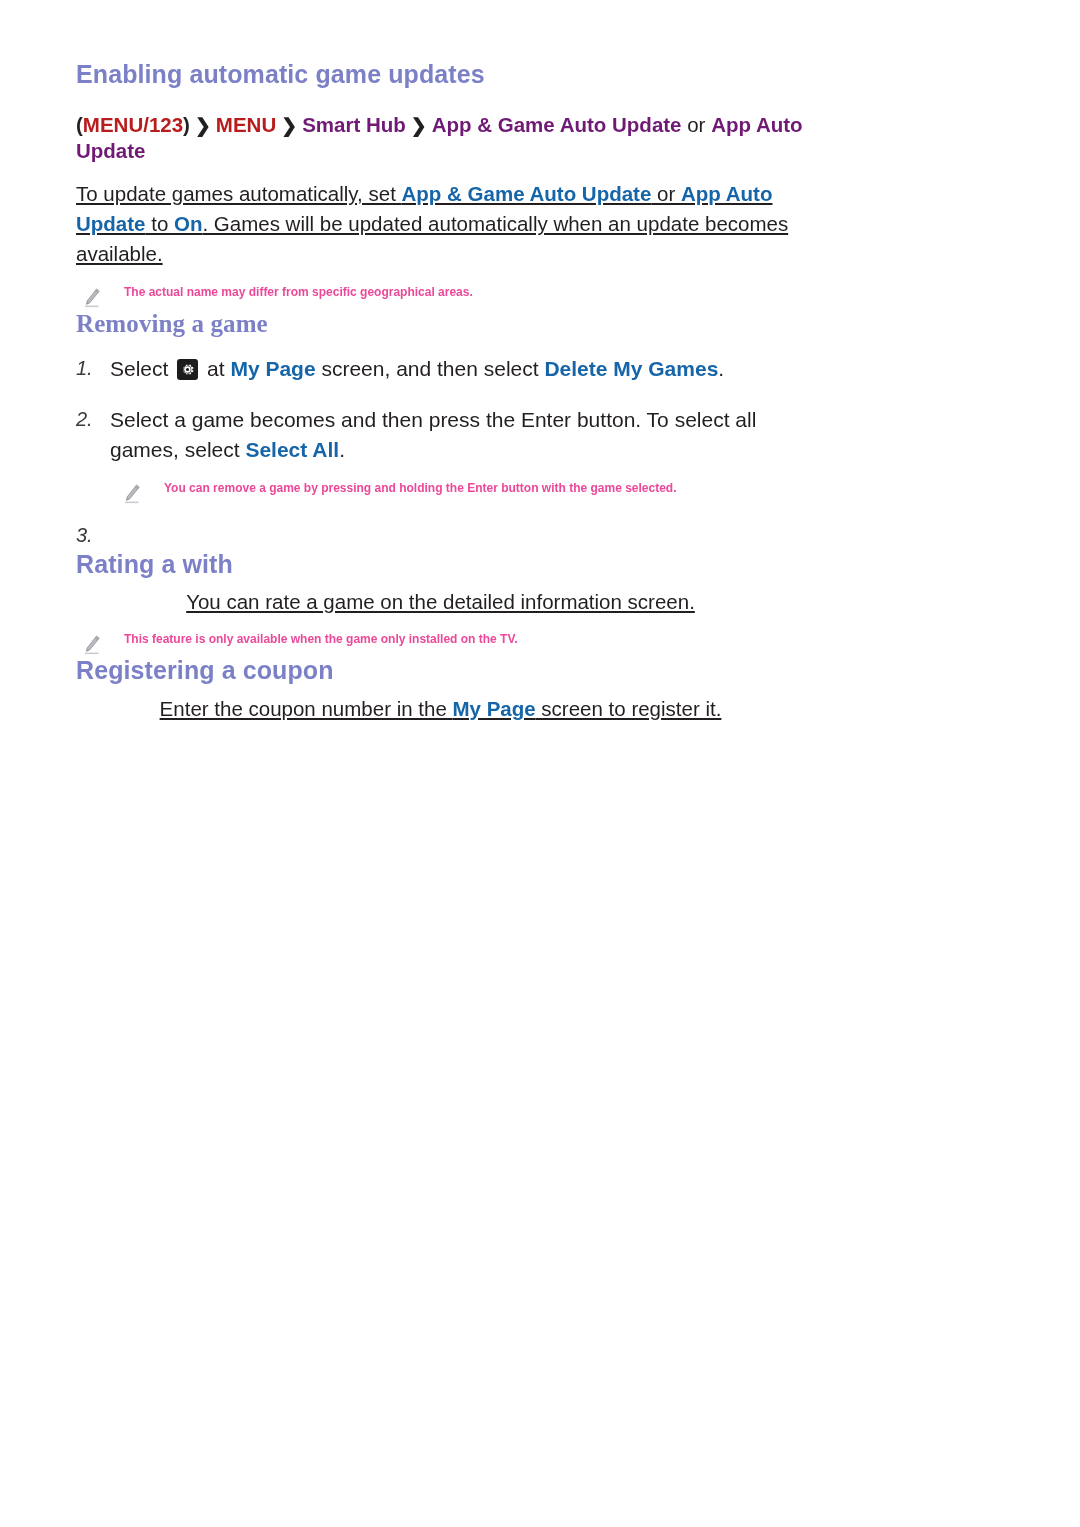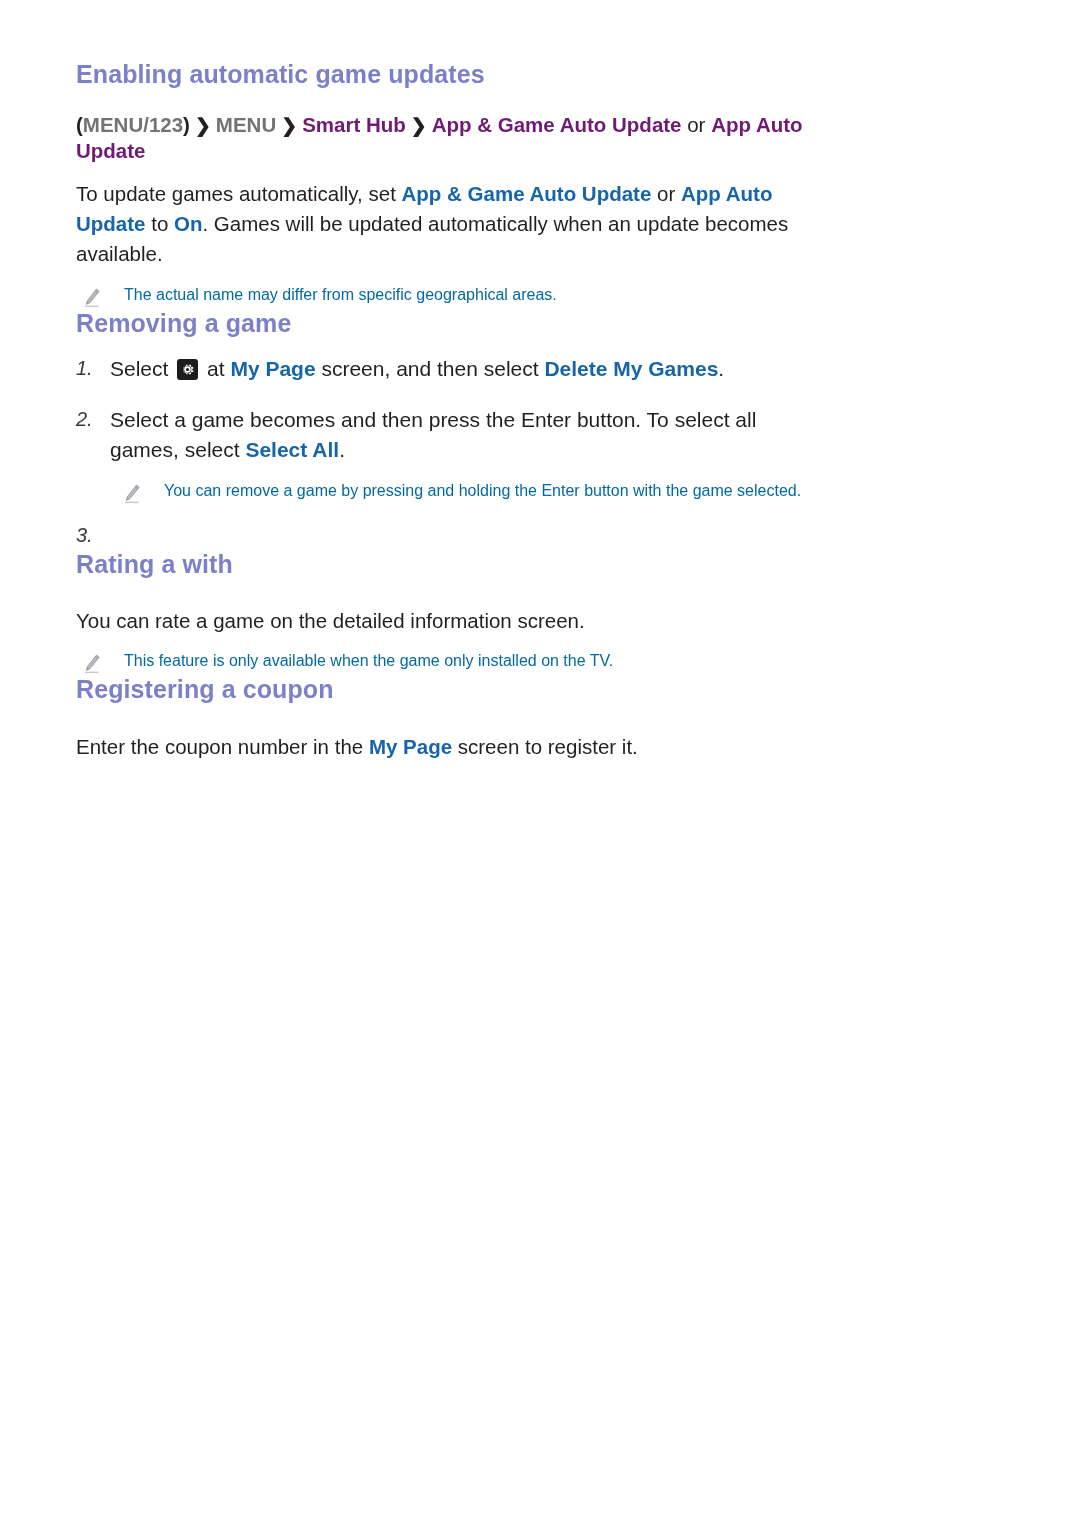--- a/index.html
+++ b/index.html
@@ -28,33 +28,33 @@
   h2.section-heading {
     font-size: 25px;
     font-weight: bold;
     color: #7b80c7;
     margin: 0;
     letter-spacing: .1px;
     line-height: 1.18;
   }
 
   .sec-enable   { margin-top: 14px; }
-  .sec-removing { margin-top: 58px; }
+  .sec-removing { margin-top: 58px; font-family: Liberation Serif, serif; }
   .sec-rating   { margin-top: 58px; }
   .sec-coupon   { margin-top: 68px; }
 
   
   .path {
     font-size: 20.5px;
     font-weight: bold;
     color: #231f20;
     margin-top: 22px;
     line-height: 1.3;
   }
-  .path .teal   { color: #737373; text-align: center; }
+  .path .teal   { color: #b91c1c; text-align: center; }
   .path .blue   { color: #701a75; }
   .path .plain  { color: #231f20; font-weight: bold; }
   .path .sep {
     color: #231f20;
     font-weight: bold;
     font-size: 19px;
     padding: 0 5px;
     display: inline-block;
   }
   .path .or {
@@ -63,22 +63,23 @@
   }
 
   
   p.body {
     font-size: 20.5px;
     line-height: 1.48;
     color: #231f20;
     margin: 14px 0 0 0;
     max-width: 930px;
     font-weight: normal;
-  }
-  p.body.tight { margin-top: 27px; }
+    text-decoration: underline;
+  }
+  p.body.tight { margin-top: 8px; text-align: center; }
 
   .kw {
     color: #1565a8;
     font-weight: bold;
   }
 
   
   .note {
     display: flex;
     align-items: flex-start;
@@ -86,24 +87,24 @@
     padding-left: 6px;
   }
   .note .pencil {
     flex: 0 0 auto;
     width: 20px;
     height: 22px;
     margin-right: 22px;
     margin-top: 3px;
   }
   .note .note-text {
-    font-size: 16px;
-    color: #0369a1;
+    font-size: 12px;
+    color: #ec4899;
     line-height: 1.4;
-    font-weight: normal;
+    font-weight: bold;
   }
   .note.indented { padding-left: 46px; }
 
   
   ol.steps {
     list-style: none;
     margin: 16px 0 0 0;
     padding: 0;
   }
   ol.steps > li {

